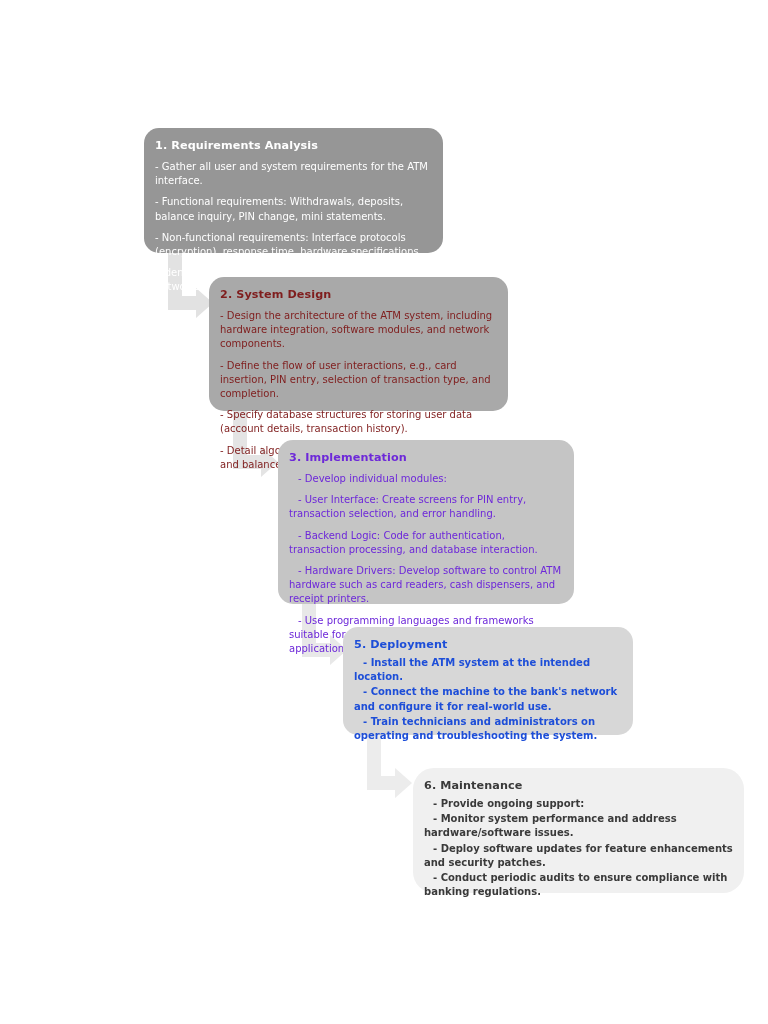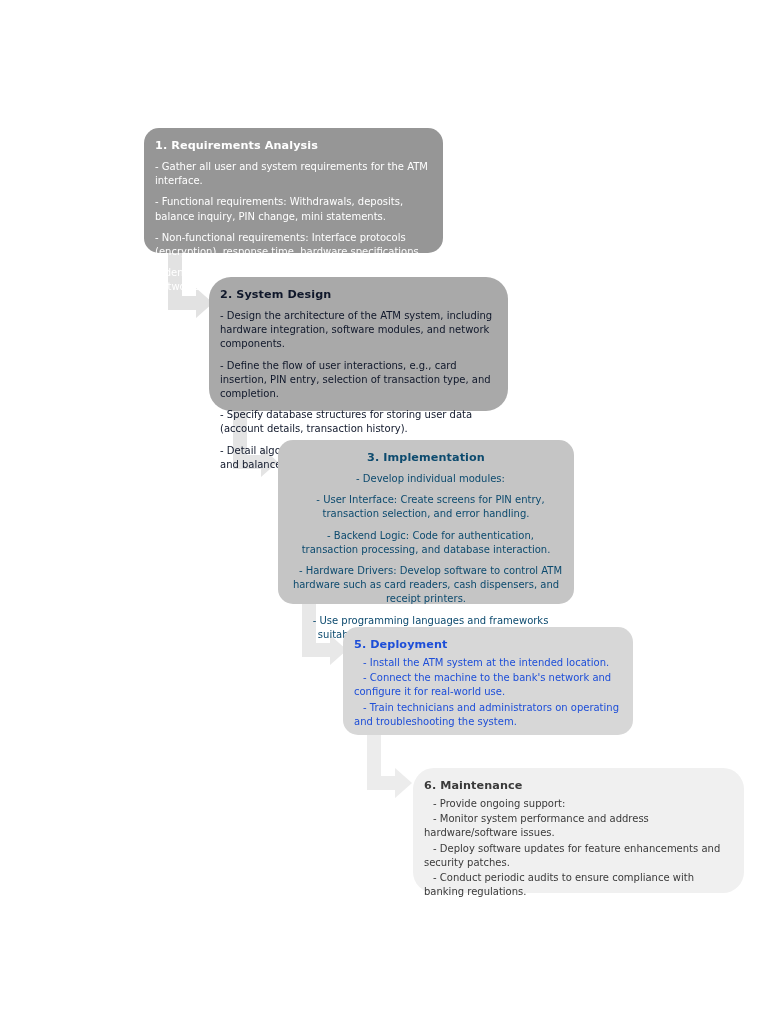--- a/index.html
+++ b/index.html
@@ -50,20 +50,21 @@
     line-height: 1.42;
     margin: 0 0 7px 0;
   }
   .node .bullets li:last-child {
     margin-bottom: 0;
   }
 
   
   .node.tight .bullets li {
     margin-bottom: 1px;
+    font-weight: bold;
   }
   .node.tight .node-title {
     margin-bottom: 4px;
   }
   .node.indent .bullets li {
     text-indent: 9px;
   }
 
   
   #node-1 {
@@ -135,31 +136,31 @@
   <div class="node" id="node-1" style="background: rgb(150, 150, 150); color: rgb(255, 255, 255);">
     <div class="node-title">1. Requirements Analysis</div>
     <ul class="bullets">
       <li>- Gather all user and system requirements for the ATM interface.</li>
       <li>- Functional requirements: Withdrawals, deposits, balance inquiry, PIN change, mini statements.</li>
       <li>- Non-functional requirements: Interface protocols (encryption), response time, hardware specifications.</li>
       <li>- Identify external dependencies such as bank networks and regulatory compliance (PCI DSS).</li>
     </ul>
   </div>
 
-  <div class="node" id="node-2" style="background: rgb(169, 169, 169); color: #0f172a; border-radius: 22px;">
+  <div class="node" id="node-2" style="background: rgb(169, 169, 169); color: #7f1d1d;">
     <div class="node-title">2. System Design</div>
     <ul class="bullets">
       <li>- Design the architecture of the ATM system, including hardware integration, software modules, and network components.</li>
       <li>- Define the flow of user interactions, e.g., card insertion, PIN entry, selection of transaction type, and completion.</li>
       <li>- Specify database structures for storing user data (account details, transaction history).</li>
       <li>- Detail algorithms for PIN validation, cash dispensing, and balance updates.</li>
     </ul>
   </div>
 
-  <div class="node indent" id="node-3" style="background: rgb(197, 197, 197); color: #0c4a6e; text-align: center;">
+  <div class="node indent" id="node-3" style="background: rgb(197, 197, 197); color: #6d28d9;">
     <div class="node-title">3. Implementation</div>
     <ul class="bullets">
       <li>- Develop individual modules:</li>
       <li>- User Interface: Create screens for PIN entry, transaction selection, and error handling.</li>
       <li>- Backend Logic: Code for authentication, transaction processing, and database interaction.</li>
       <li>- Hardware Drivers: Develop software to control ATM hardware such as card readers, cash dispensers, and receipt printers.</li>
       <li>- Use programming languages and frameworks suitable for embedded systems and secure applications.</li>
     </ul>
   </div>
 

